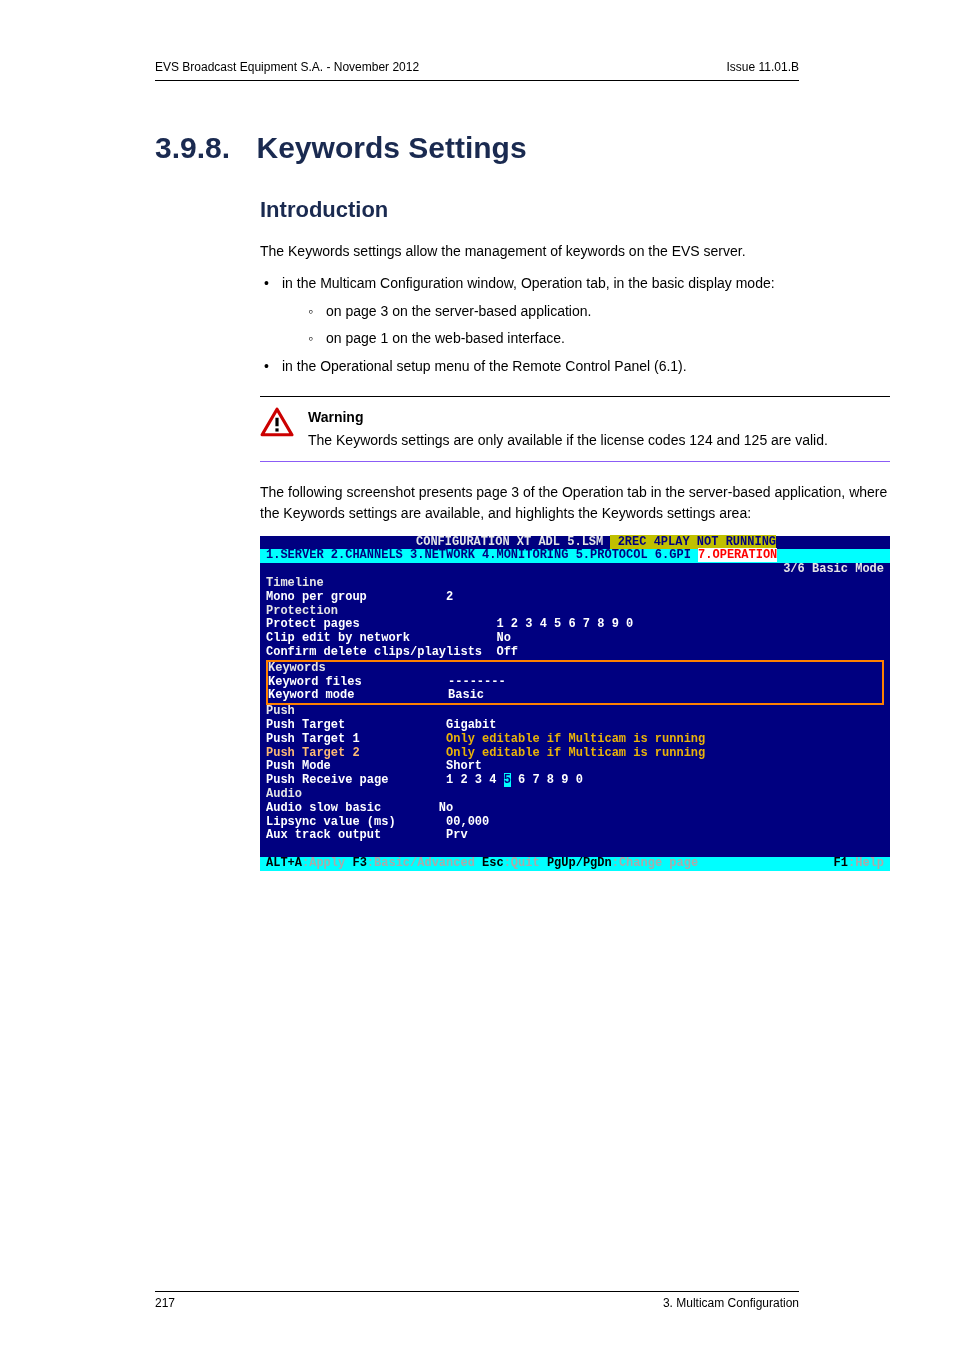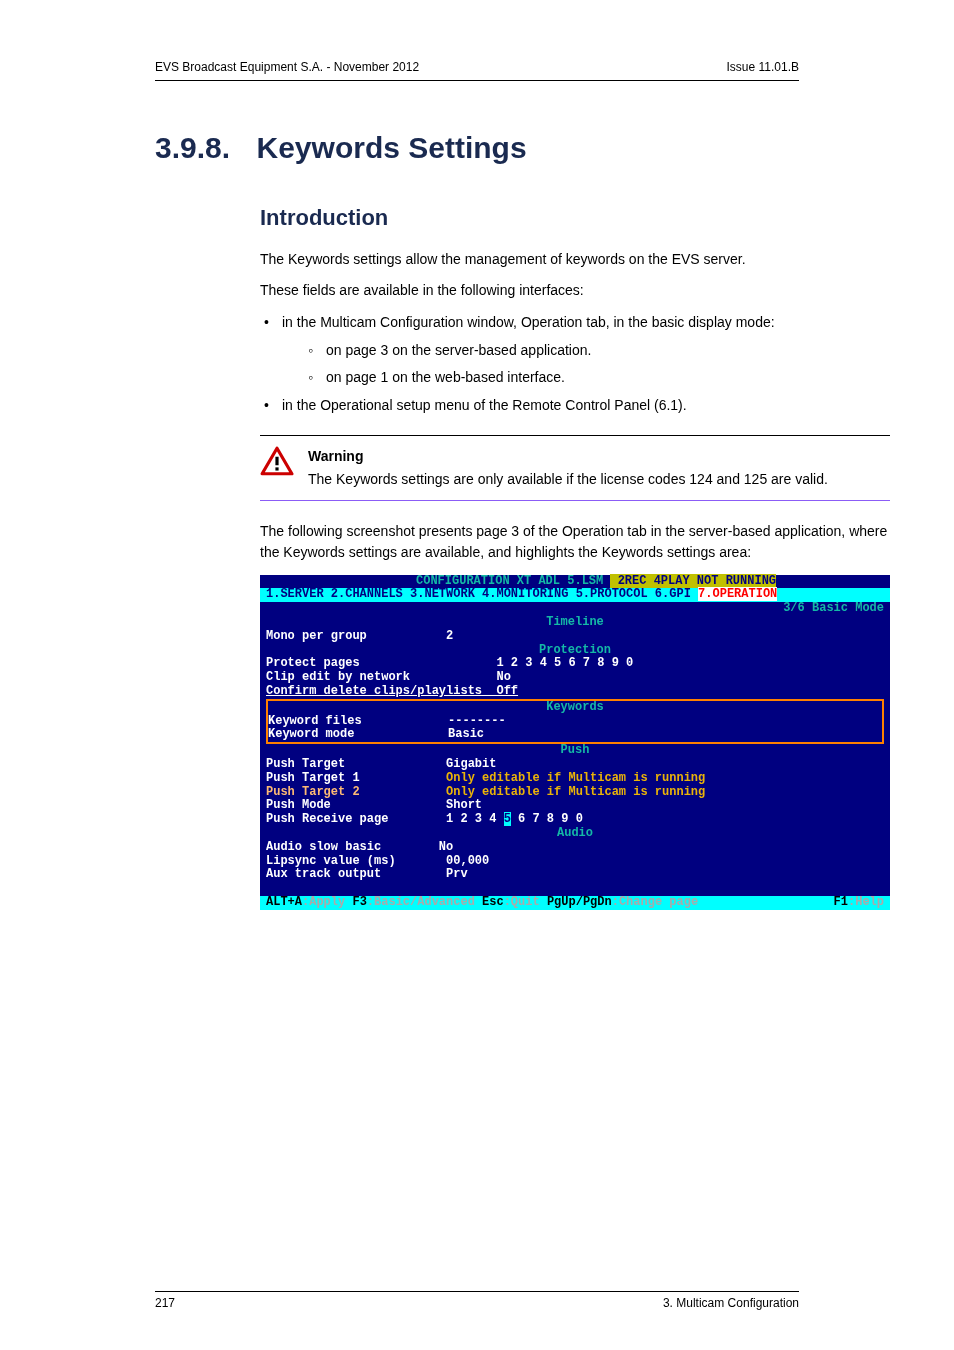--- a/index.html
+++ b/index.html
@@ -34,21 +34,21 @@
     vertical-align: top;
   }
   .section-title {
     font-size: 30px;
     font-weight: bold;
     color: #1a2a50;
     display: inline-block;
   }
   .content-block {
     margin-left: 105px;
-    margin-top: 40px;
+    margin-top: 32px;
     width: 630px;
   }
   .h2 {
     font-size: 22px;
     font-weight: bold;
     color: #1a2a50;
     margin-bottom: 18px;
   }
   .para {
     font-size: 14px;
@@ -146,21 +146,21 @@
     position: absolute;
     bottom: 40px;
     left: 90px;
     right: 90px;
     display: flex;
     justify-content: space-between;
     font-size: 12px;
     border-top: 1px solid #000;
     padding-top: 4px;
   }
-  .yellow-text { color: #14b8a6; text-align: center; }
+  .yellow-text { color: #e5e5e5; }
   .cyan-text   { color: #eab308; }
   .grey-text   { color: #AAAAAA; }
 </style>
 </head>
 <body>
 
 <div class="page">
 
   <div class="header">
     <span>EVS Broadcast Equipment S.A. - November 2012</span>
@@ -170,21 +170,20 @@
   <div>
     <span class="section-number">3.9.8.</span>
     <span class="section-title">Keywords Settings</span>
   </div>
 
   <div class="content-block">
 
     <div class="h2">Introduction</div>
 
     <div class="para">The Keywords settings allow the management of keywords on the EVS server.</div>
-    <div class="para">These fields are available in the following interfaces:</div>
 
     <ul class="level1">
       <li>
         <span>in the Multicam Configuration window, Operation tab, in the basic display mode:</span>
         <ul class="level2">
           <li>on page 3 on the server-based application.</li>
           <li>on page 1 on the web-based interface.</li>
         </ul>
       </li>
       <li>in the Operational setup menu of the Remote Control Panel (6.1).</li>
@@ -208,21 +207,21 @@
 
     <div class="screenshot">
       <div class="s-row"><span style="display:inline-block;width:150px"></span><span class="yellow-text">CONFIGURATION XT ADL 5.LSM </span><span class="yellow-bg"> 2REC 4PLAY NOT RUNNING</span></div>
       <div class="s-row cyan-bg"><span>1.SERVER 2.CHANNELS 3.NETWORK 4.MONITORING 5.PROTOCOL 6.GPI </span><span class="white-bg" style="color:#ff0000">7.OPERATION</span></div>
       <div class="s-row" style="text-align:right"><span class="yellow-text">3/6 Basic Mode</span></div>
       <div class="s-row yellow-text">Timeline</div>
       <div class="s-row">Mono per group           2</div>
       <div class="s-row yellow-text">Protection</div>
       <div class="s-row">Protect pages                   1 2 3 4 5 6 7 8 9 0</div>
       <div class="s-row">Clip edit by network            No</div>
-      <div class="s-row" style="text-decoration:underline">Confirm delete clips/playlists  Off</div>
+      <div class="s-row" style="">Confirm delete clips/playlists  Off</div>
       <div class="keywords-box">
         <div class="s-row yellow-text">Keywords</div>
         <div class="s-row">Keyword files            --------</div>
         <div class="s-row">Keyword mode             Basic</div>
       </div>
       <div class="s-row yellow-text">Push</div>
       <div class="s-row">Push Target              Gigabit</div>
       <div class="s-row"><span style="color:#fff">Push Target 1            </span><span class="cyan-text">Only editable if Multicam is running</span></div>
       <div class="s-row"><span style="color:#fdba74">Push Target 2            </span><span class="cyan-text">Only editable if Multicam is running</span></div>
       <div class="s-row">Push Mode                Short</div>

